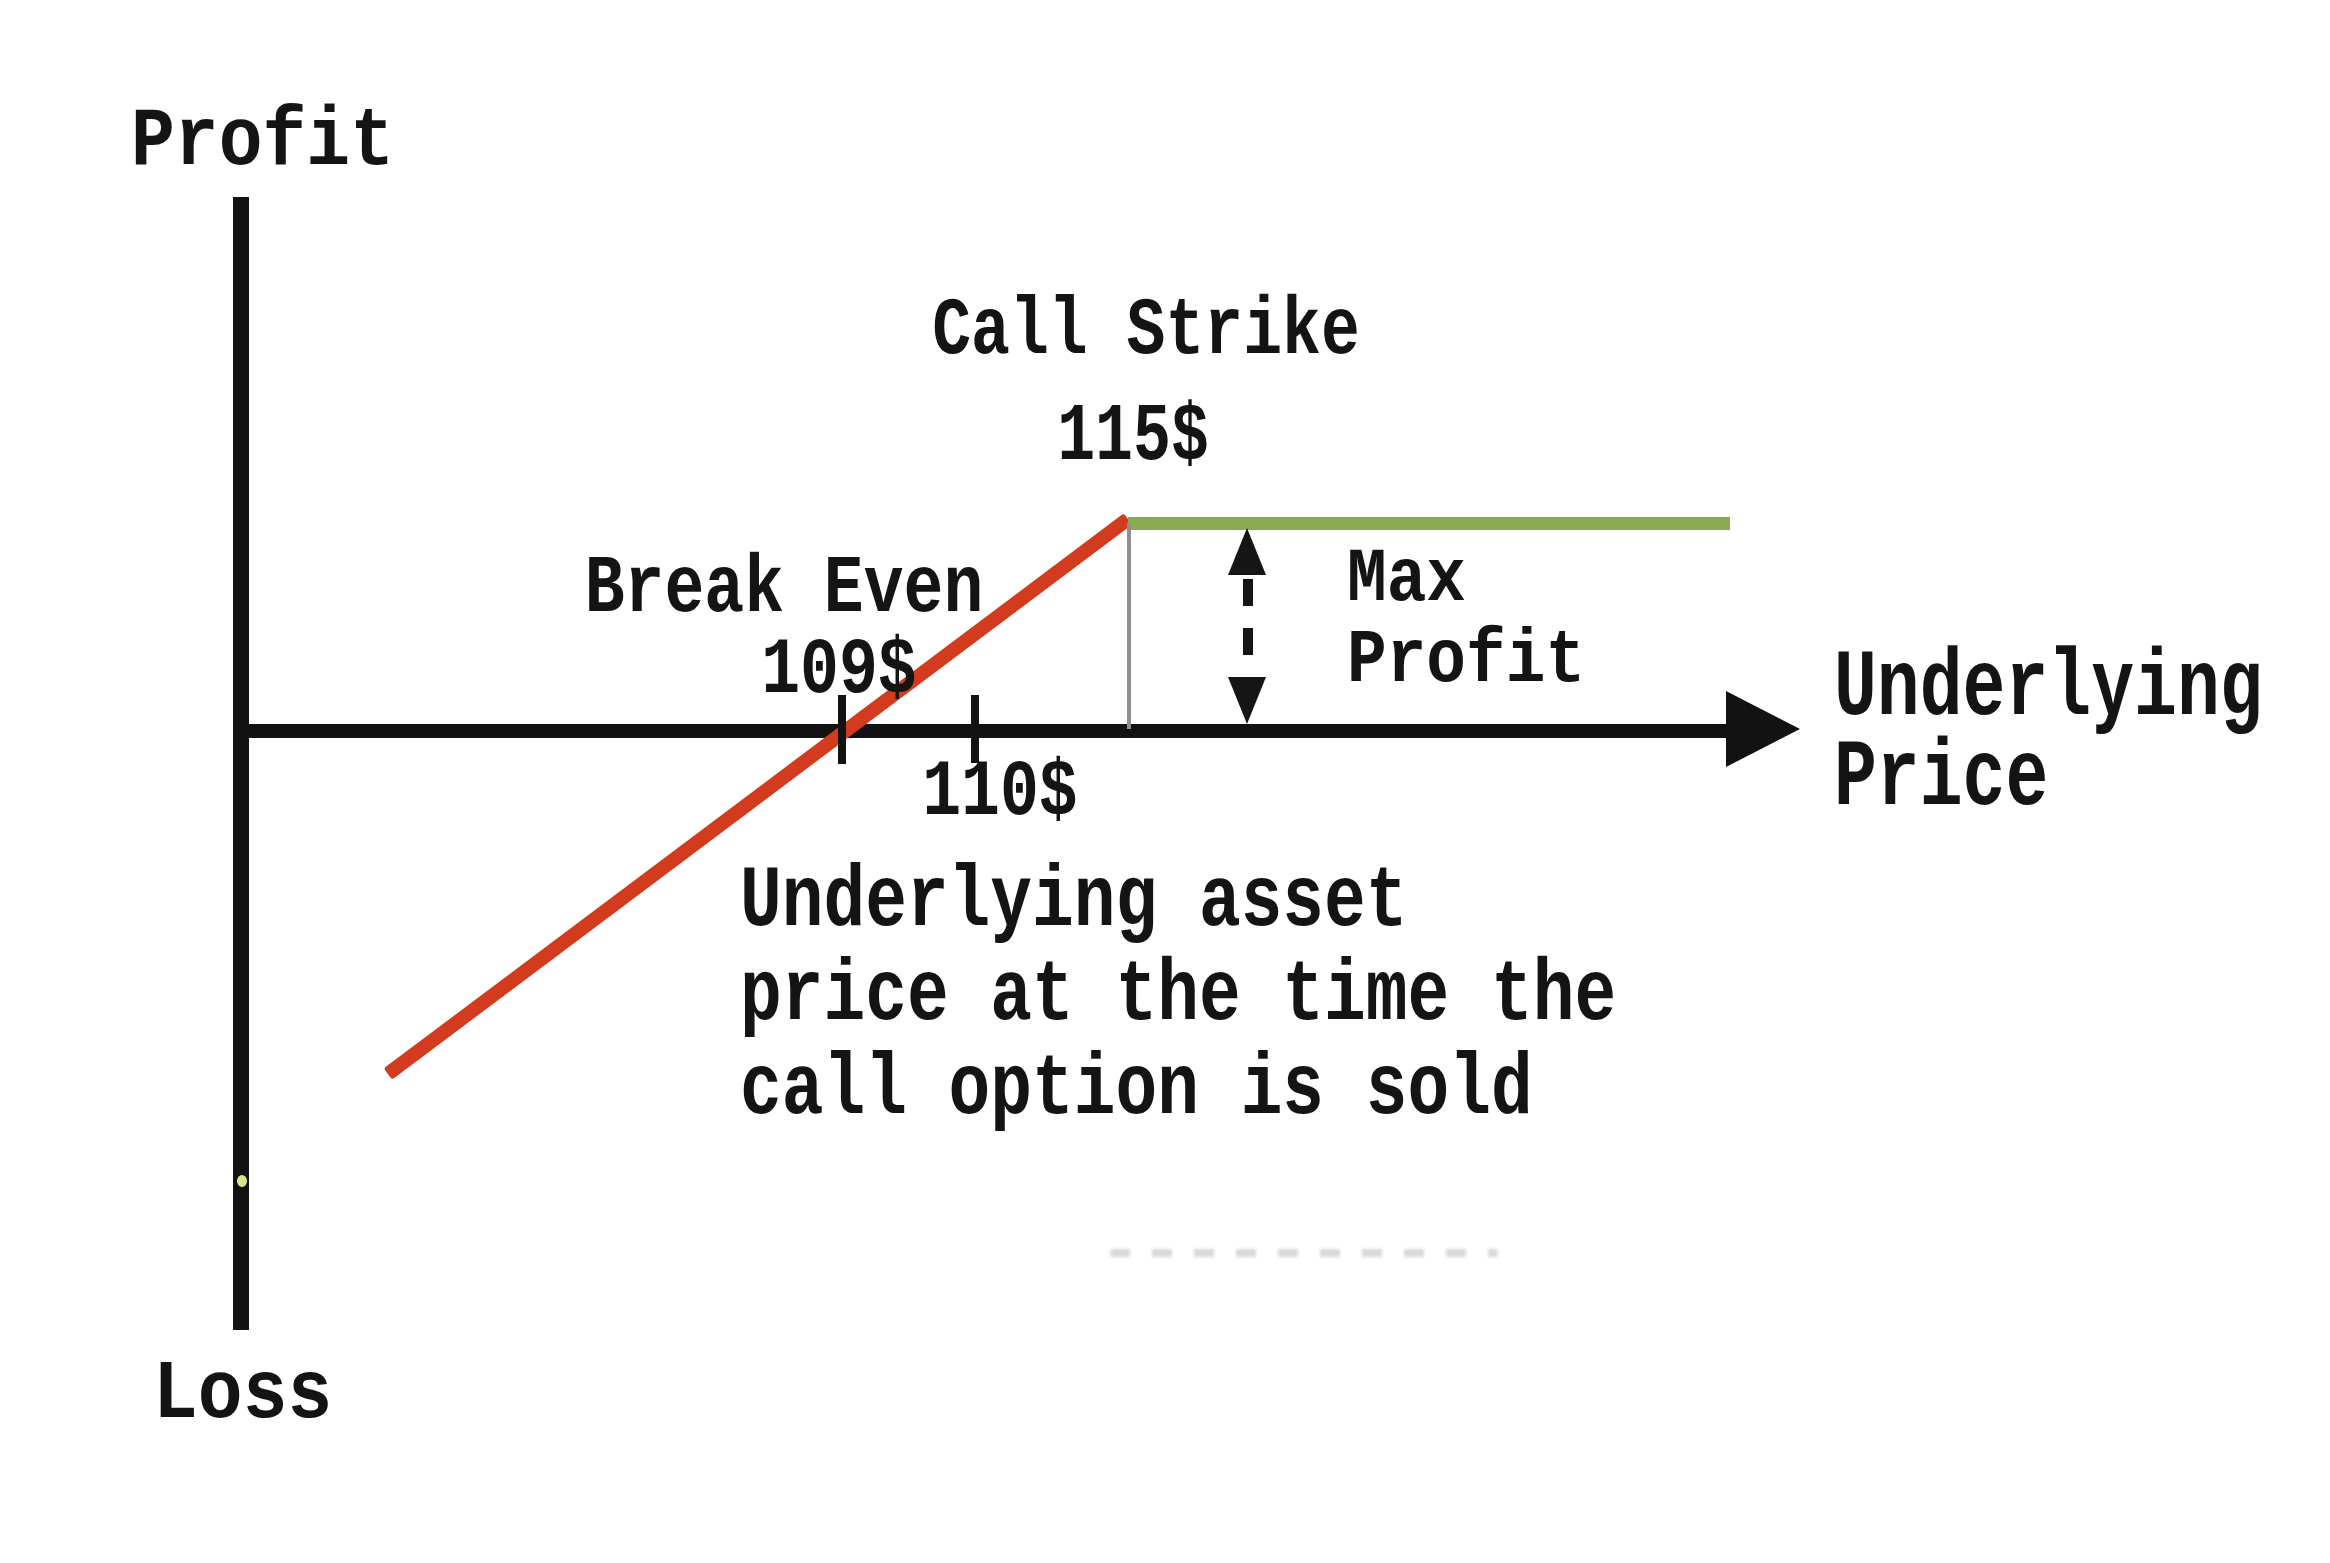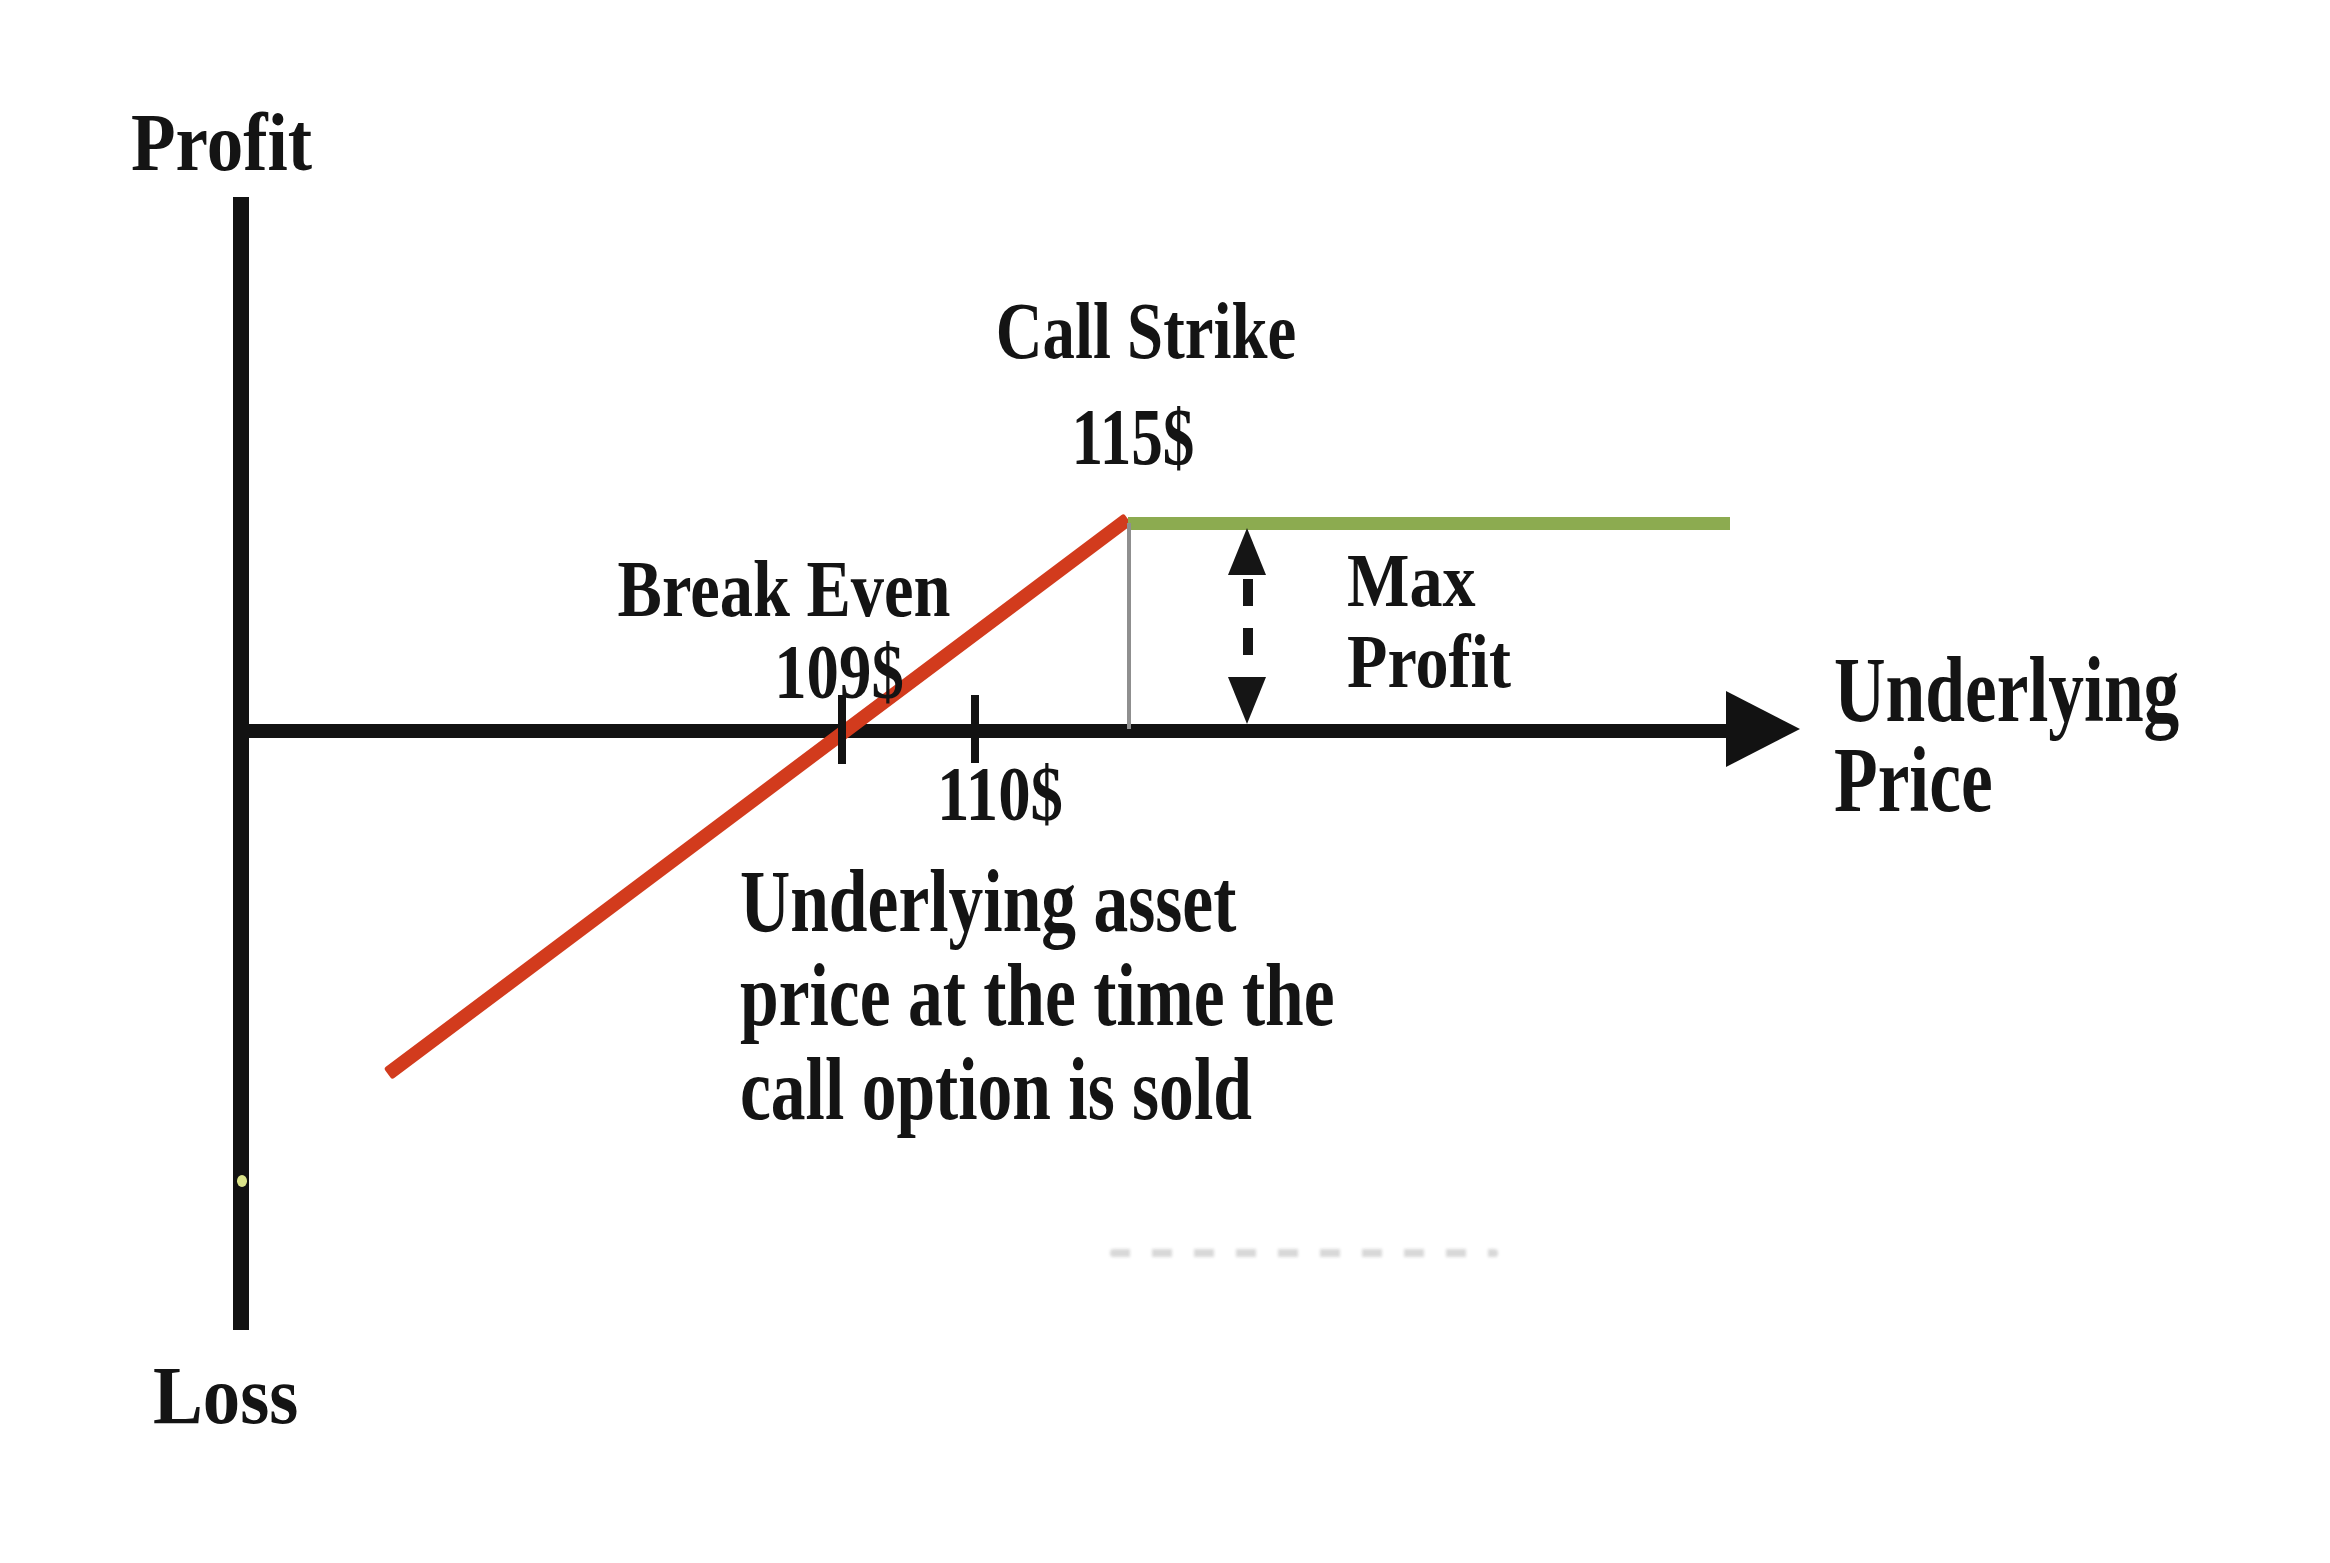--- a/index.html
+++ b/index.html
@@ -1,21 +1,21 @@
 <!DOCTYPE html>
 <html style="font-size:14.4px"><head>
 <meta charset="utf-8">
 <style>
   html,body{margin:0;padding:0;background:#ffffff;}
   #stage{
     position:relative;
     width:2330px;height:1563px;
     background:#ffffff;
     overflow:hidden;
-    font-family:Liberation Serif, serif;
+    font-family:Liberation Mono, monospace;
     text-align:center;
   }
   .txt{
     position:absolute;
     font-weight:700;
     color:#141414;
     white-space:nowrap;
     line-height:1;
   }
   .ctr{ transform:translateX(-50%) scaleX(var(--sx,.8)); }

